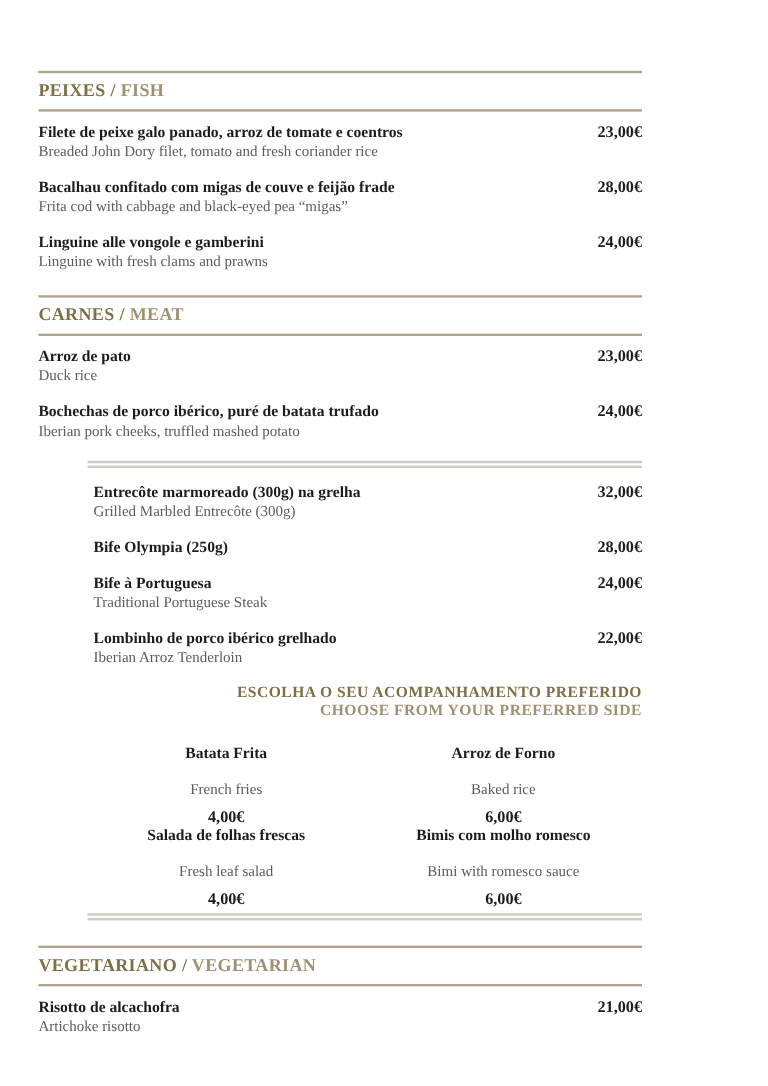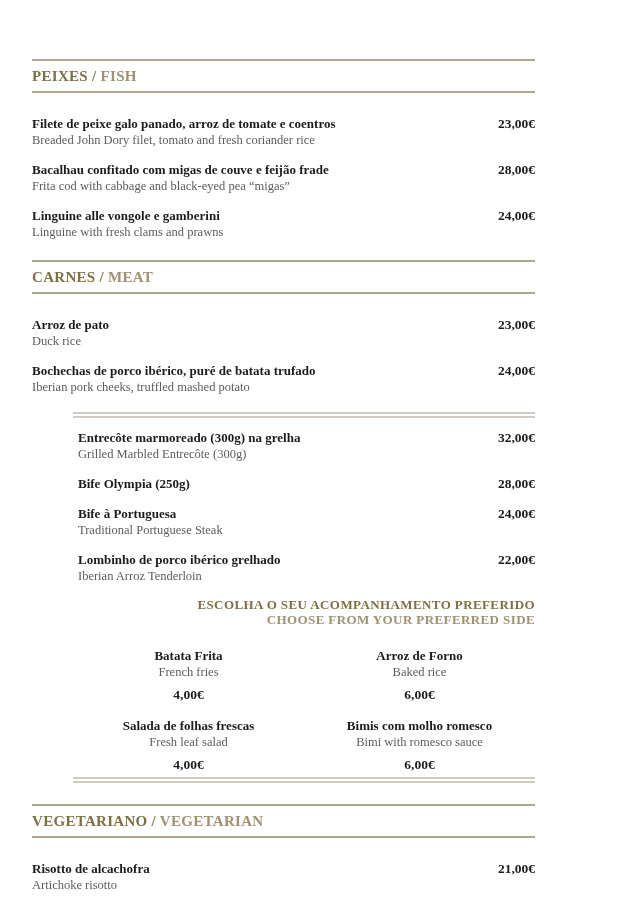--- a/index.html
+++ b/index.html
@@ -13,21 +13,21 @@
   .section { margin-bottom: 21px; font-family: Liberation Serif, serif; }
   .section:last-child { margin-bottom: 0; }
 
   .rule { height: 2px; background: #b1a591; }
   .sec-title {
     margin: 5px 0; font-size: 15px; line-height: 20px; font-weight: 700;
     letter-spacing: 0.3px; color: #7e6f45;
   }
   .sec-title .en { color: #9f9171; }
 
-  .sec-items { padding-top: 23px; }
+  .sec-items { padding-top: 9px; }
   .menu-item { margin-bottom: 15px; }
   .menu-item:last-child { margin-bottom: 0; }
   .item-row {
     display: flex; justify-content: space-between; align-items: flex-start;
     font-weight: 700; font-size: 13px; line-height: 15px; color: #1c1c1e;
   }
   .item-title { padding-right: 18px; }
   .item-price { white-space: nowrap; font-size: 13.5px; }
   .item-desc { margin-top: 2px; font-size: 12.5px; line-height: 14px; color: #5c5c5e; }
 
@@ -40,24 +40,24 @@
 
   .sides-heading {
     margin-top: 14px; text-align: right; font-weight: 700;
     font-size: 13px; line-height: 15px; letter-spacing: 0.4px;
   }
   .sides-heading .pt { color: #7e6f45; }
   .sides-heading .en { color: #9f9171; }
 
   .sides-grid {
     margin-top: 21px; display: grid; grid-template-columns: 1fr 1fr;
-    row-gap: 16px; text-align: center;
+    text-align: center;
   }
   .side-title { font-weight: 700; font-size: 13px; line-height: 15px; color: #1c1c1e; }
-  .side-desc { margin-top: 2px; font-size: 12.5px; line-height: 14px; color: #5c5c5e; }
+  .side-desc { margin-top: 16px; font-size: 12.5px; line-height: 14px; color: #5c5c5e; }
   .side-price { margin-top: 8px; font-weight: 700; font-size: 13.5px; line-height: 15px; color: #1c1c1e; }
 </style>
 </head>
 <body>
 
 <div class="menu">
 
   <div class="section">
     <div class="sec-head">
       <div class="rule"></div>

